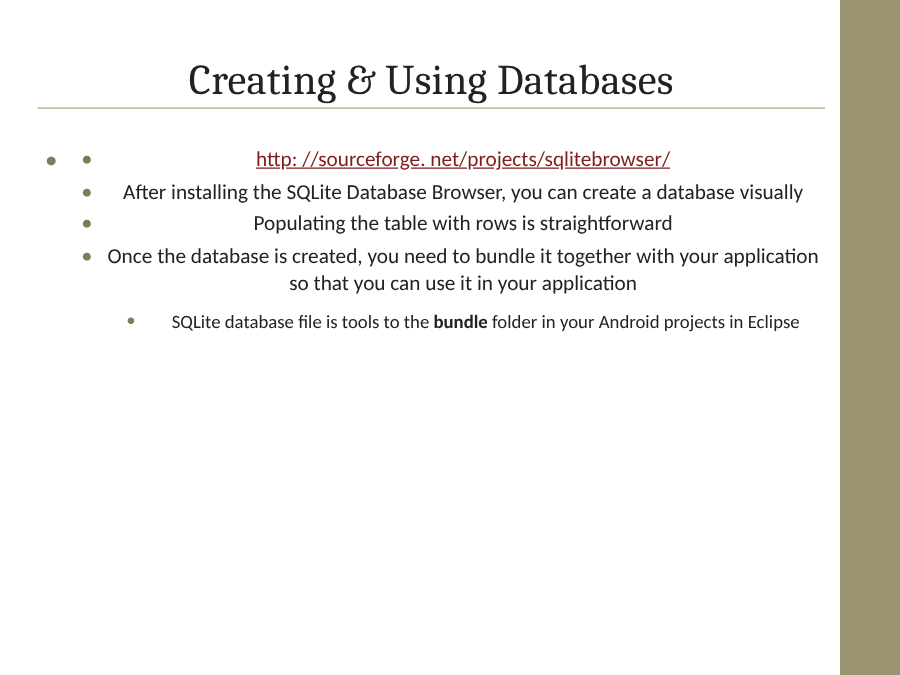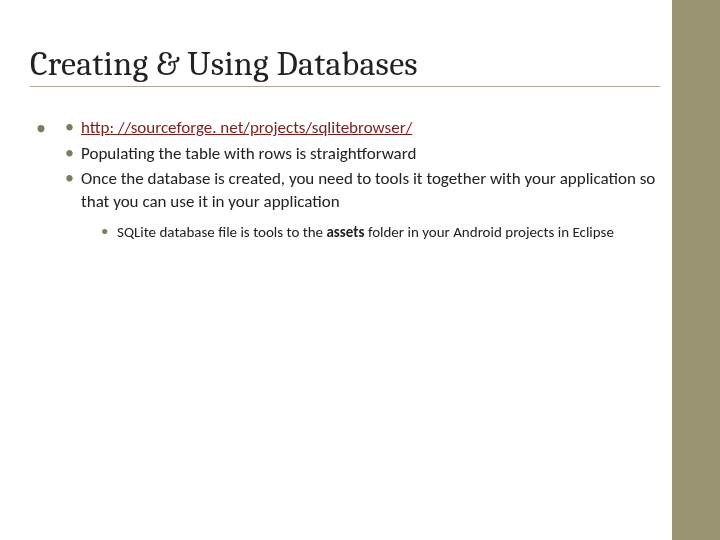--- a/index.html
+++ b/index.html
@@ -1,15 +1,15 @@
 <!DOCTYPE html>
 <html><head>
 <meta charset="utf-8">
 <style>
-  * { box-sizing: border-box; margin: 0; padding: 0; }
+  * { box-sizing: border-box; margin: 0; padding: 0; text-align: center; }
   body {
     width: 720px;
     height: 540px;
     background: #ffffff;
     font-family: Calibri, "Segoe UI", Arial, sans-serif;
     color: #111;
     position: relative;
     overflow: hidden;
   }
   .accent-band {
@@ -110,26 +110,29 @@
 <div class="content">
   <div class="title">Creating &amp; Using Databases</div>
 
   <ul class="lvl1">
     <li>
       <ul class="lvl2">
         <li>
           <span class="lnk">http: //sourceforge. net/projects/sqlitebrowser/</span>
         </li>
         <li>
+          <span>After installing the SQLite Database Browser, you can create a database visually</span>
+        </li>
+        <li>
           <span>Populating the table with rows is straightforward</span>
         </li>
         <li>
-          <span>Once the database is created, you need to tools it together with your application so that you can use it in your application</span>
+          <span>Once the database is created, you need to bundle it together with your application so that you can use it in your application</span>
           <ul class="lvl3">
             <li>
-              <span>SQLite database file is tools to the </span><span class="em">assets</span><span> folder in your Android projects in Eclipse</span>
+              <span>SQLite database file is tools to the </span><span class="em">bundle</span><span> folder in your Android projects in Eclipse</span>
             </li>
           </ul>
         </li>
       </ul>
     </li>
   </ul>
 </div>
 
 </body></html>

